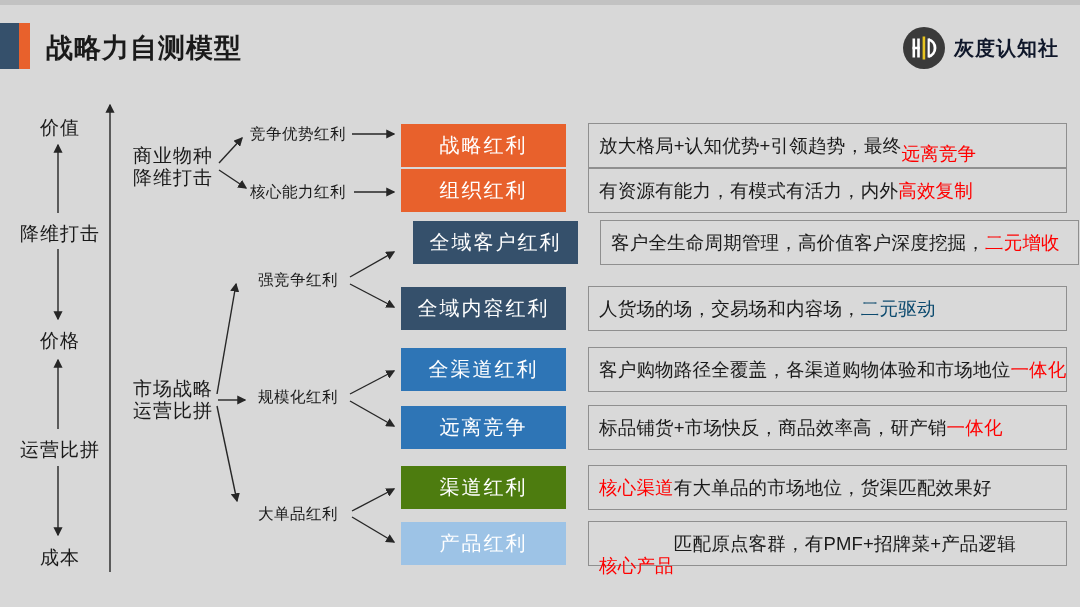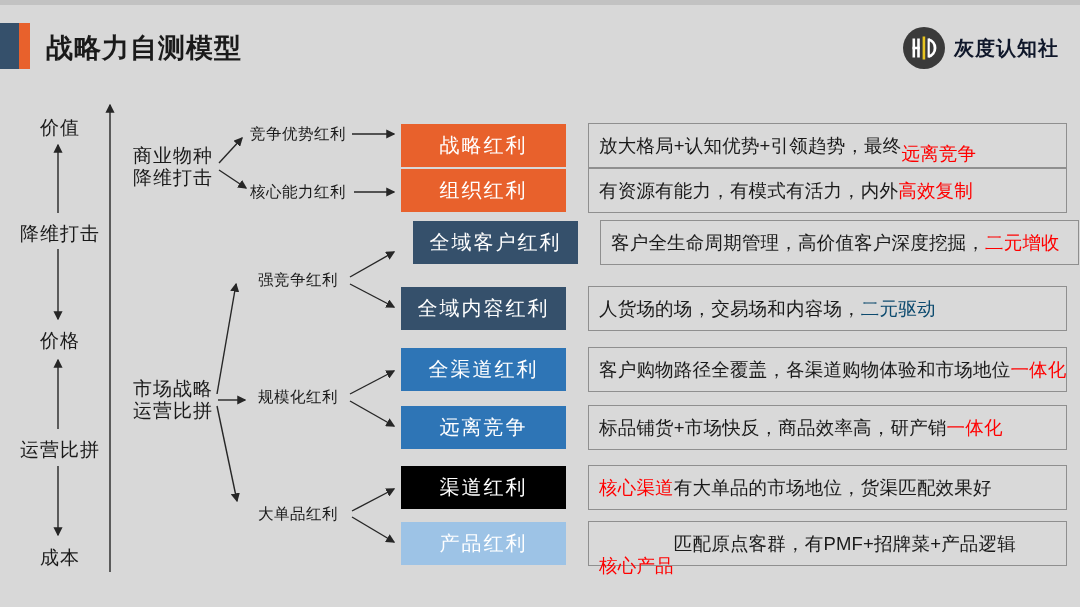--- a/index.html
+++ b/index.html
@@ -169,21 +169,21 @@
 <div class="abs row" style="top:406px;">
   <div class="box" style="background-color: rgb(46, 117, 182);">远离竞争</div>
   <div class="desc">
     <span>标品铺货+市场快反，商品效率高，研产销</span>
       <span class="red" style="color: rgb(255, 0, 0);">一体化</span>
       <span></span>
   </div>
 </div>
 
 <div class="abs row" style="top:466px;">
-  <div class="box" style="background-color: #000000;">渠道红利</div>
+  <div class="box" style="background-color: #4d7c0f;">渠道红利</div>
   <div class="desc">
     <span class="red" style="color: rgb(255, 0, 0);">核心渠道</span>
       <span>有大单品的市场地位，货渠匹配效果好</span>
   </div>
 </div>
 
 <div class="abs row" style="top:522px;">
   <div class="box" style="background-color: rgb(157, 195, 230);">产品红利</div>
   <div class="desc">
     <span class="red" style="color: rgb(255, 0, 0); margin-top: 44px;">核心产品</span>

